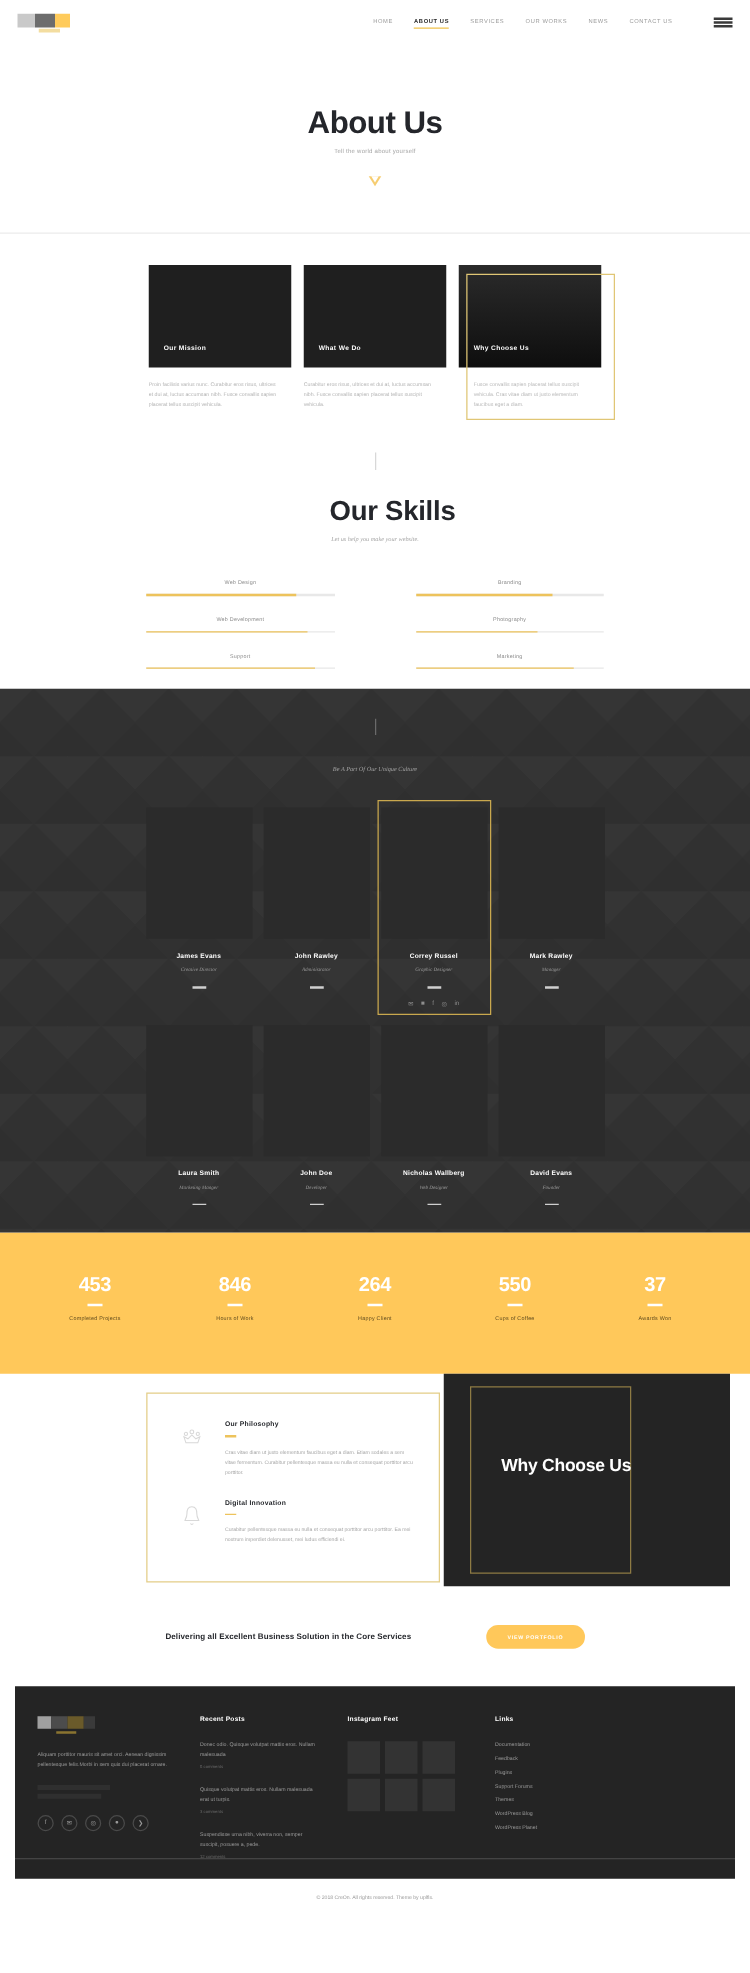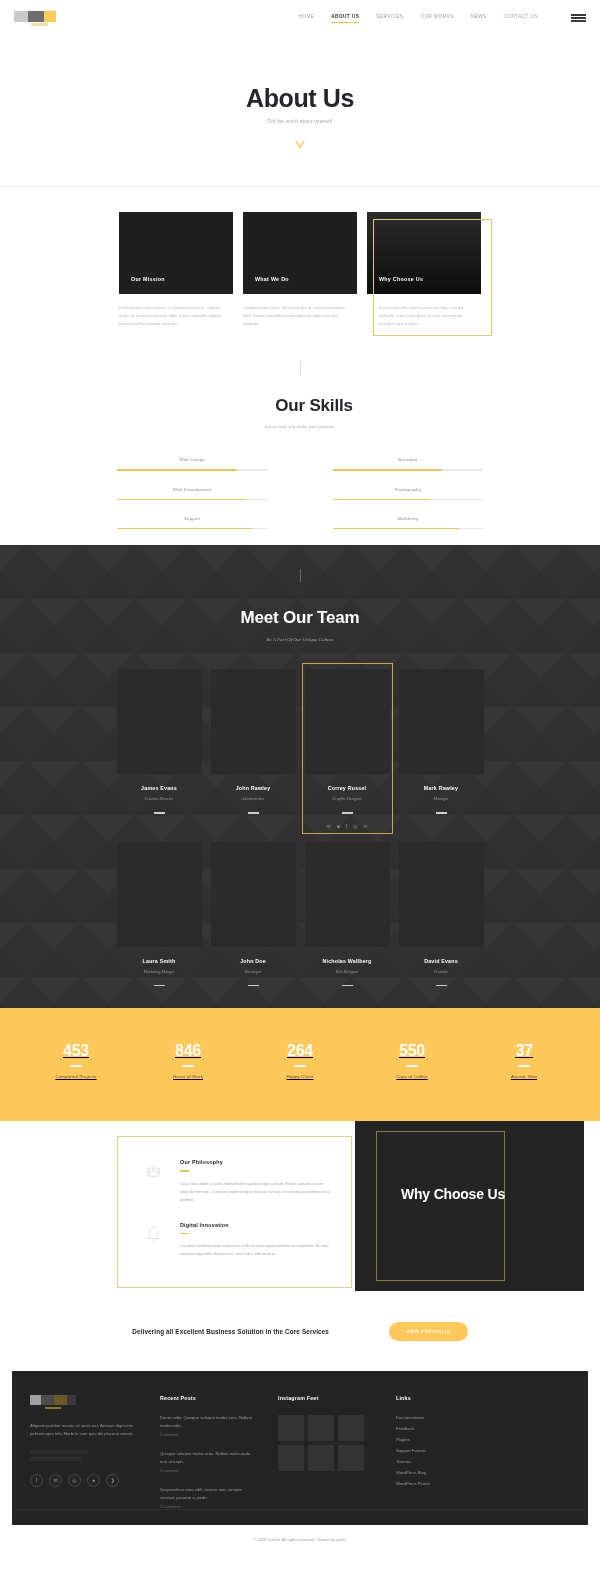--- a/index.html
+++ b/index.html
@@ -37,21 +37,21 @@
   .card.highlight .card-img{background:linear-gradient(180deg,#2b2b2b 0%,#0e0e0e 100%);}
   .card-title{font-size:5.3px;font-weight:bold;color:#fff;letter-spacing:.3px;}
   .card-text{font-size:4.2px;line-height:1.85;color:#b4b4b4;padding:10px 12px 0 0;}
   .card.highlight .card-text{padding-left:12px;color:#b9b9b9;}
   .card-frame{position:absolute;left:6px;top:7px;right:-11px;bottom:-9px;border:1px solid #e0c675;pointer-events:none;}
 
   .mid-tick{width:1px;height:14px;background:#d8d8d8;margin:35px auto 0;}
 
   
   .skills{padding:20px 0 0;text-align:center;}
-  .skills h2{font-size:17px;font-weight:bold;color:#24262b;letter-spacing:-0.2px;padding-left:28px;}
+  .skills h2{font-size:22px;font-weight:bold;color:#24262b;letter-spacing:-0.2px;padding-left:28px;}
   .skills .sub{font-size:5px;color:#a5a5a5;font-style:italic;margin-top:8px;font-family:"Liberation Serif",serif;}
   .skill-grid{display:grid;grid-template-columns:1fr 1fr;gap:0 65px;padding:28px 117px 0;}
   .skill{margin-bottom:16px;}
   .skill-label{font-size:4.3px;color:#8b8b8b;letter-spacing:.2px;}
   .skill-bar{height:1.4px;background:#e8e8e8;margin-top:7px;position:relative;}
   .skill-fill{position:absolute;left:0;top:0;height:100%;background:#edc35c;}
 
   
   .team{background:#313131;padding:24px 0 0;position:relative;background-image:
       linear-gradient(135deg,rgba(255,255,255,.018) 25%,transparent 25%),
@@ -69,21 +69,21 @@
   .member-role{font-size:4.1px;color:#9a9a9a;margin-top:5px;font-style:italic;font-family:"Liberation Serif",serif;}
   .member-dash{width:11px;height:1.4px;background:#cfcfcf;margin:11px auto 0;}
   .member.active .member-frame{position:absolute;left:-3px;top:-6px;right:-3px;bottom:-5px;border:1px solid #c9a84e;}
   .team-social{display:flex;gap:6px;justify-content:center;padding:9px 0 0;}
   .team-social span{font-size:5px;color:#8d8d8d;}
   .team-grid.row2{padding-top:13px;}
   .team-bottom-pad{height:22px;}
 
   
   .counters{background:#ffc85a;display:flex;justify-content:center;gap:40px;padding:34px 0 42px;}
-  .counter{text-align:center;width:72px;text-decoration:underline;}
+  .counter{text-align:center;width:72px;}
   .counter-num{font-size:16px;font-weight:bold;color:#fff;letter-spacing:-0.3px;}
   .counter-dash{width:12px;height:2px;background:#fff;margin:5px auto 0;}
   .counter-label{font-size:4.3px;color:#5f4b1e;margin-top:7px;letter-spacing:.2px;}
 
   
   .philo-wrap{position:relative;height:175px;}
   .philo-box{position:absolute;left:117px;top:15px;width:235px;height:152px;border:1px solid #e3cd87;padding:22px 20px 0 22px;}
   .philo-item{display:flex;gap:14px;margin-bottom:18px;}
   .philo-icon{width:26px;flex:0 0 26px;display:flex;justify-content:center;padding-top:3px;}
   .philo-icon svg{width:19px;height:19px;}
@@ -228,21 +228,20 @@
         <div class="skill-label">Marketing</div>
         <div class="skill-bar">
             <div class="skill-fill" style="width: 84%;"></div>
           </div>
       </div>
     </div>
   </div>
 
   <div class="team">
     <div class="team-tick"></div>
-    <h2>Meet Our Team</h2>
     <div class="sub">Be A Part Of Our Unique Culture</div>
 
     <div class="team-grid">
       <div class="member">
         <div class="member-photo"></div>
         <div class="member-name">James Evans</div>
         <div class="member-role">Creative Director</div>
         <div class="member-dash"></div>
       </div>
       <div class="member">

